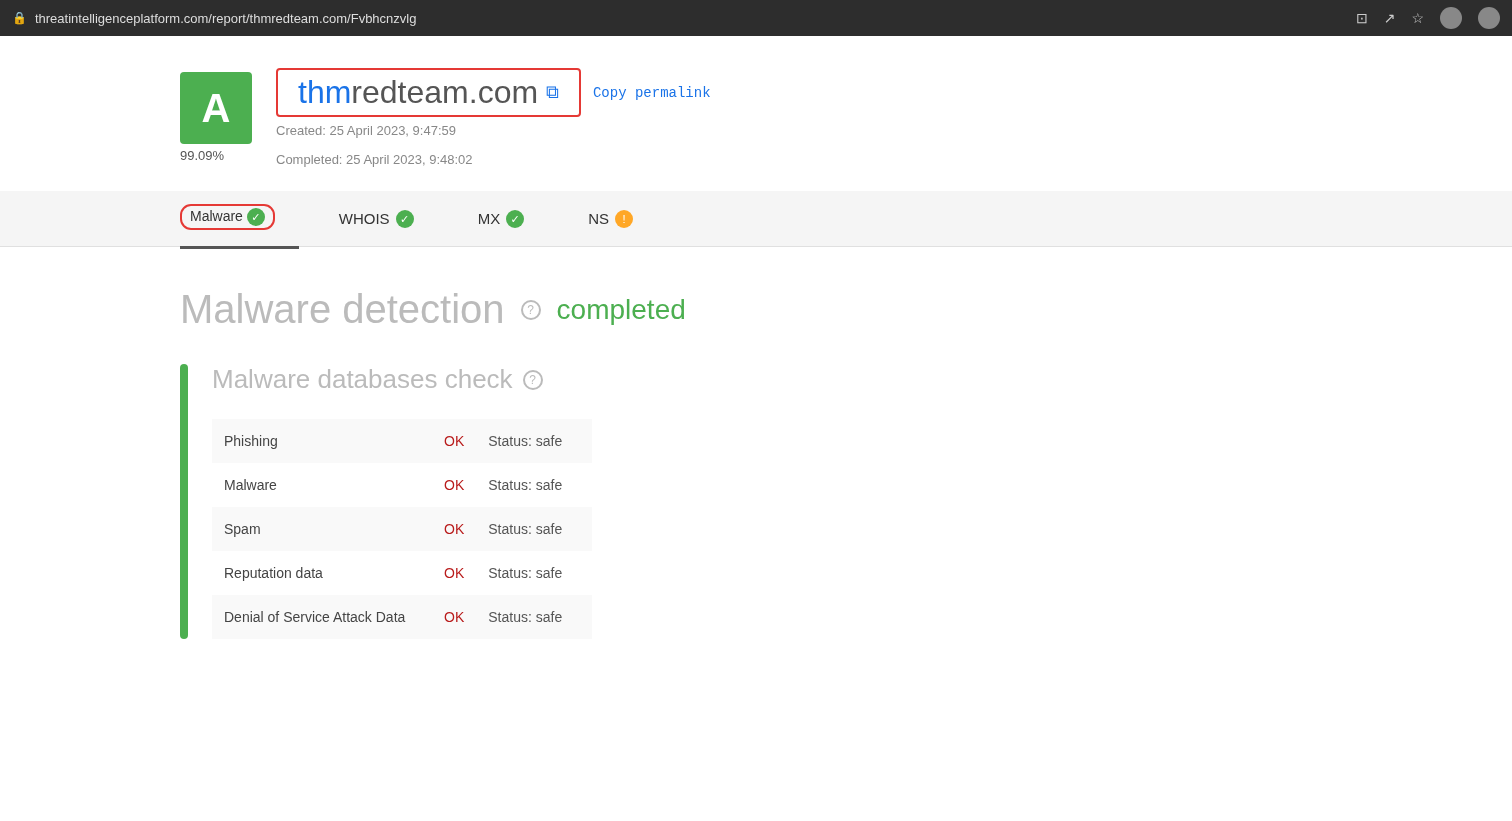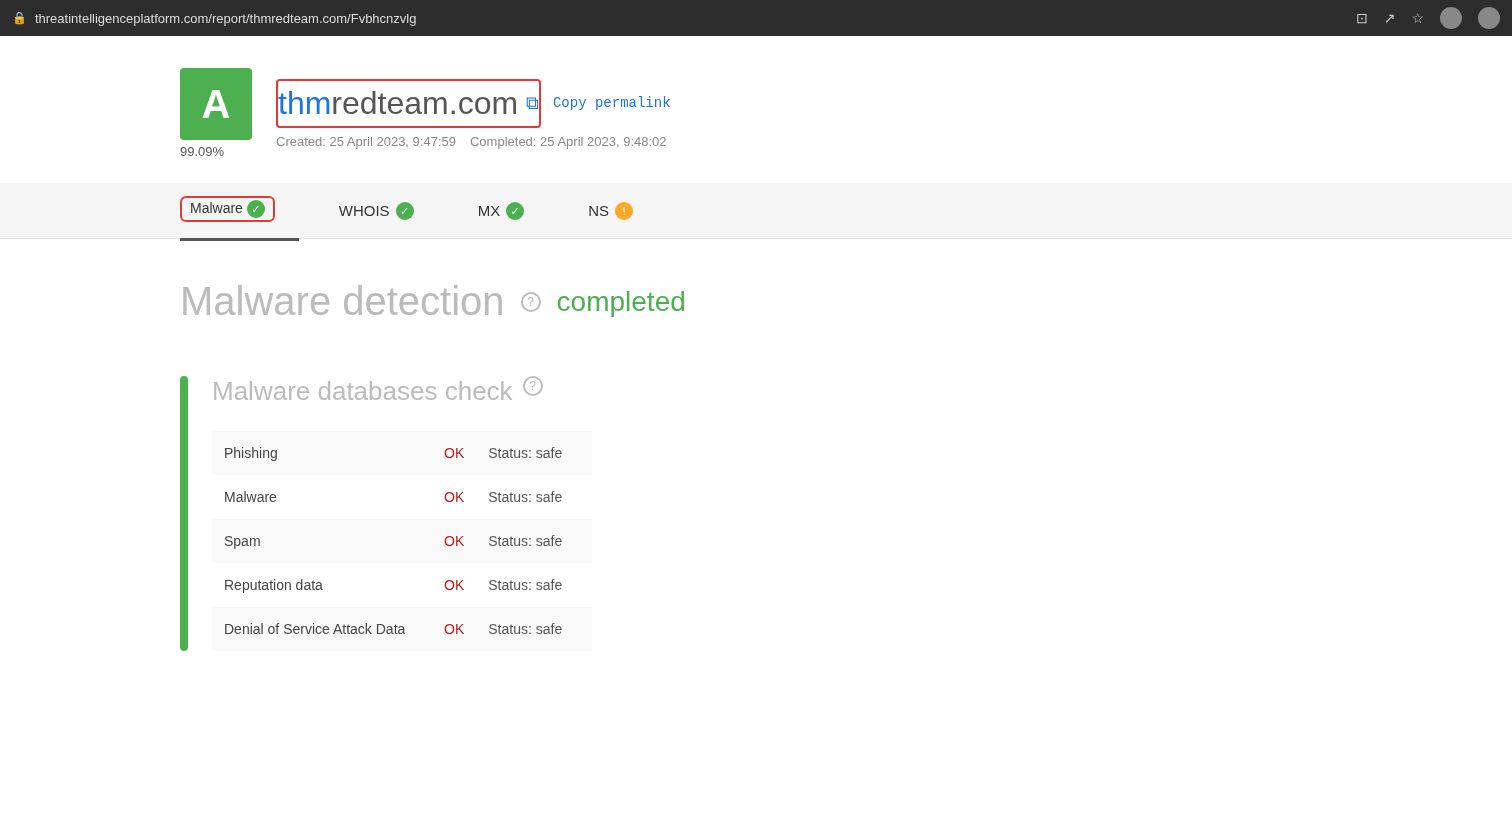--- a/index.html
+++ b/index.html
@@ -79,21 +79,21 @@
       gap: 6px;
     }
     .domain-name-row {
       display: flex;
       align-items: center;
       gap: 12px;
     }
     .domain-box {
       border: 2px solid #e53935;
       border-radius: 4px;
-      padding: 4px 0;
+      padding: 4px 20px;
       display: flex;
       align-items: center;
       gap: 8px;
     }
     .domain-text {
       font-size: 32px;
       color: #555;
       font-weight: 300;
     }
     .domain-text .thm {
@@ -105,21 +105,21 @@
     }
     .copy-permalink {
       color: #1a73e8;
       font-size: 14px;
       cursor: pointer;
       text-decoration: none;
       font-family: Liberation Mono, monospace;
     }
     .timestamps {
       display: flex;
-      flex-direction: row;
+      flex-direction: column;
       gap: 14px;
     }
     .timestamps span {
       font-size: 13px;
       color: #888;
     }
 
     
     .nav-tabs {
       background: #f5f5f5;
@@ -139,21 +139,21 @@
       color: #333;
       cursor: pointer;
       position: relative;
       margin-right: 40px;
     }
     .nav-tab.active {
       border-bottom: 3px solid #555;
     }
     .nav-tab .tab-highlighted {
       border: 2px solid #e53935;
-      border-radius: 6px;
+      border-radius: 11px;
       padding: 2px 8px;
       font-size: 14px;
       color: #333;
     }
     .check-icon {
       display: inline-block;
       width: 18px;
       height: 18px;
       background: #4CAF50;
       border-radius: 50%;
@@ -176,21 +176,21 @@
 
     
     .main-content {
       padding: 40px 180px;
     }
 
     .section-header {
       display: flex;
       align-items: center;
       gap: 16px;
-      margin-bottom: 52px;
+      margin-bottom: 32px;
     }
     .section-title {
       font-size: 40px;
       color: #bbb;
       font-weight: 300;
     }
     .info-icon {
       display: inline-block;
       width: 20px;
       height: 20px;
@@ -220,21 +220,21 @@
     }
     .check-content {
       flex: 1;
     }
     .check-title {
       font-size: 26px;
       color: #bbb;
       font-weight: 300;
       margin-bottom: 24px;
       display: flex;
-      align-items: flex-start;
+      align-items: center;
       gap: 10px;
     }
     .check-table {
       width: 380px;
       border-collapse: collapse;
     }
     .check-table tr {
       height: 44px;
     }
     .check-table tr:nth-child(odd) {

